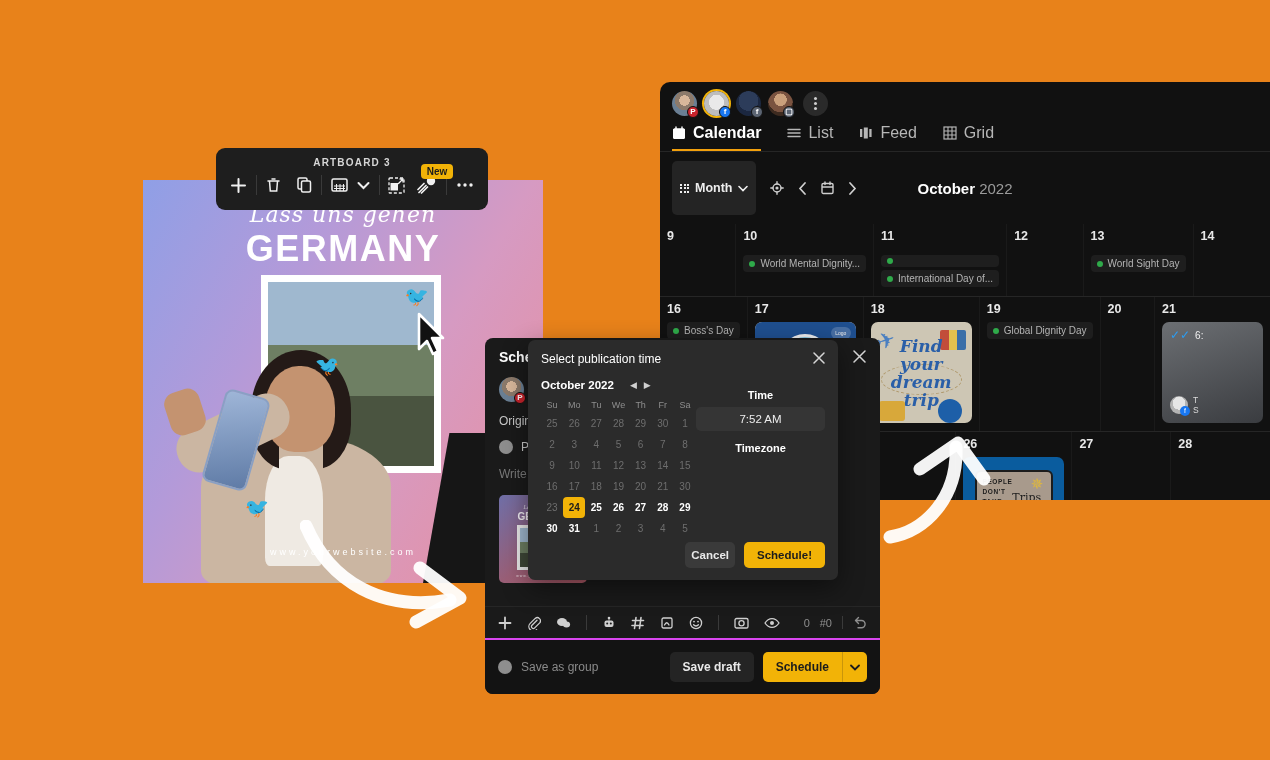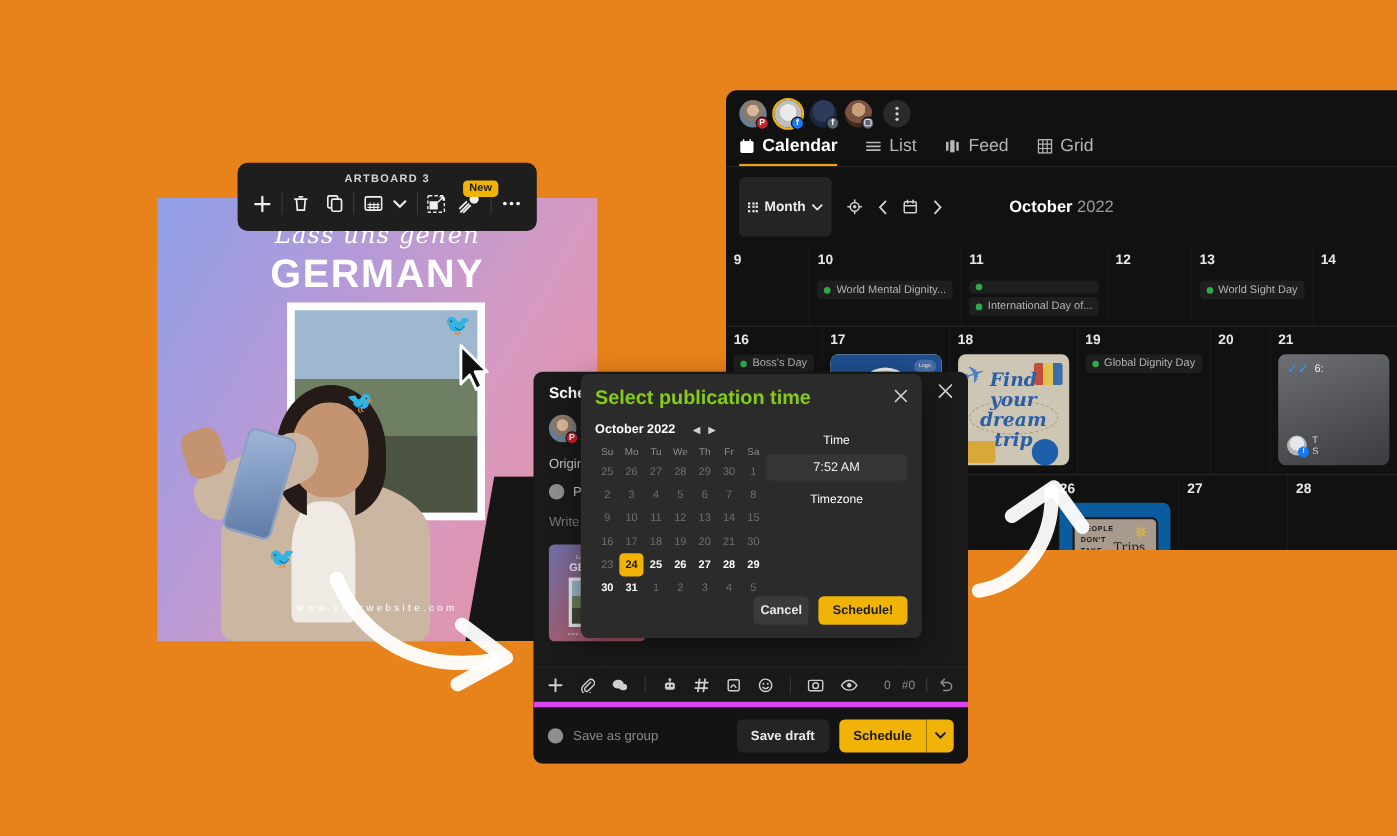--- a/index.html
+++ b/index.html
@@ -283,21 +283,21 @@
     display: flex; align-items: center; padding: 0 13px;
     border-top: 1px solid #262626; gap: 0;
   }
   .sc-ico { color: #cfcfcf; display: flex; align-items: center; margin-right: 15px; cursor: pointer; }
   .sc-sep { width: 1px; height: 15px; background: #3a3a3a; margin-right: 15px; }
   #sched-counts { margin-left: auto; display: flex; align-items: center; gap: 10px; font-size: 11px; color: #8e8e8e; }
 
   #sched-footer {
     position: absolute; left: 0; right: 0; bottom: 0; height: 56px;
     background: #131313; display: flex; align-items: center; padding: 0 13px;
-    border-top: 5px solid #d946ef;
+    border-top: 2px solid #d946ef;
   }
   #save-group { display: flex; align-items: center; gap: 9px; font-size: 12px; color: #8a8a8a; }
   #save-draft-btn {
     margin-left: auto; background: #242424; color: #e9e9e9; font-size: 12px;
     font-weight: bold; border-radius: 5px; padding: 8px 13px; cursor: pointer;
   }
   #schedule-split { display: flex; margin-left: 9px; }
   #schedule-btn {
     background: #F2B307; color: #1c1c1c; font-size: 12px; font-weight: bold;
     padding: 8px 13px; border-radius: 5px 0 0 5px; cursor: pointer;
@@ -308,38 +308,38 @@
     display: flex; align-items: center;
   }
 
   
   #modal {
     position: absolute; left: 528px; top: 340px; width: 310px; height: 240px;
     background: #2b2b2b; border-radius: 7px; z-index: 12; color: #e9e9e9;
     box-shadow: 0 8px 26px rgba(0,0,0,.45);
   }
   #modal-head { display: flex; align-items: center; justify-content: space-between; padding: 11px 13px 0 13px; }
-  #modal-title { font-size: 18px; font-weight: bold; color: #84cc16; }
+  #modal-title { font-size: 12px; font-weight: normal; color: #ffffff; }
   #modal-close { color: #d6d6d6; cursor: pointer; font-size: 15px; line-height: 1; }
   #modal-body { display: flex; padding: 13px 13px 0 13px; }
   #dp { width: 155px; }
   #dp-head { display: flex; align-items: center; gap: 10px; margin-bottom: 6px; }
   #dp-month { font-size: 11.5px; font-weight: bold; color: #fff; }
   #dp-navs { display: flex; gap: 7px; margin-left: 6px; }
   .dp-nav { color: #d0d0d0; font-size: 9px; cursor: pointer; }
   #dp-grid { display: grid; grid-template-columns: repeat(7, 1fr); gap: 0px 0px; }
   .dp-dow { font-size: 9px; color: #8e8e8e; text-align: center; padding: 3px 0; }
   .dp-day {
     font-size: 10px; text-align: center; padding: 3px 0; color: #6e6e6e;
     border-radius: 4px; cursor: pointer; line-height: 1.5;
   }
   .dp-day.bold { color: #fff; font-weight: bold; }
   .dp-day.sel { background: #F2B307; color: #1c1c1c; font-weight: bold; }
   #modal-right { flex: 1; text-align: center; padding-top: 10px; }
-  .mr-label { font-size: 11px; font-weight: normal; color: #fff; margin-bottom: 6px; }
+  .mr-label { font-size: 11px; font-weight: bold; color: #fff; margin-bottom: 6px; }
   #time-field {
     background: #353535; border-radius: 5px; padding: 6px 0; font-size: 11.5px;
     color: #ededed; margin-bottom: 11px; cursor: pointer;
   }
   #tz-field {
     background: #353535; border-radius: 5px; padding: 6px 9px; font-size: 10.5px;
     color: #ededed; display: flex; align-items: center; justify-content: space-between;
     gap: 5px; cursor: pointer;
   }
   #modal-footer {

